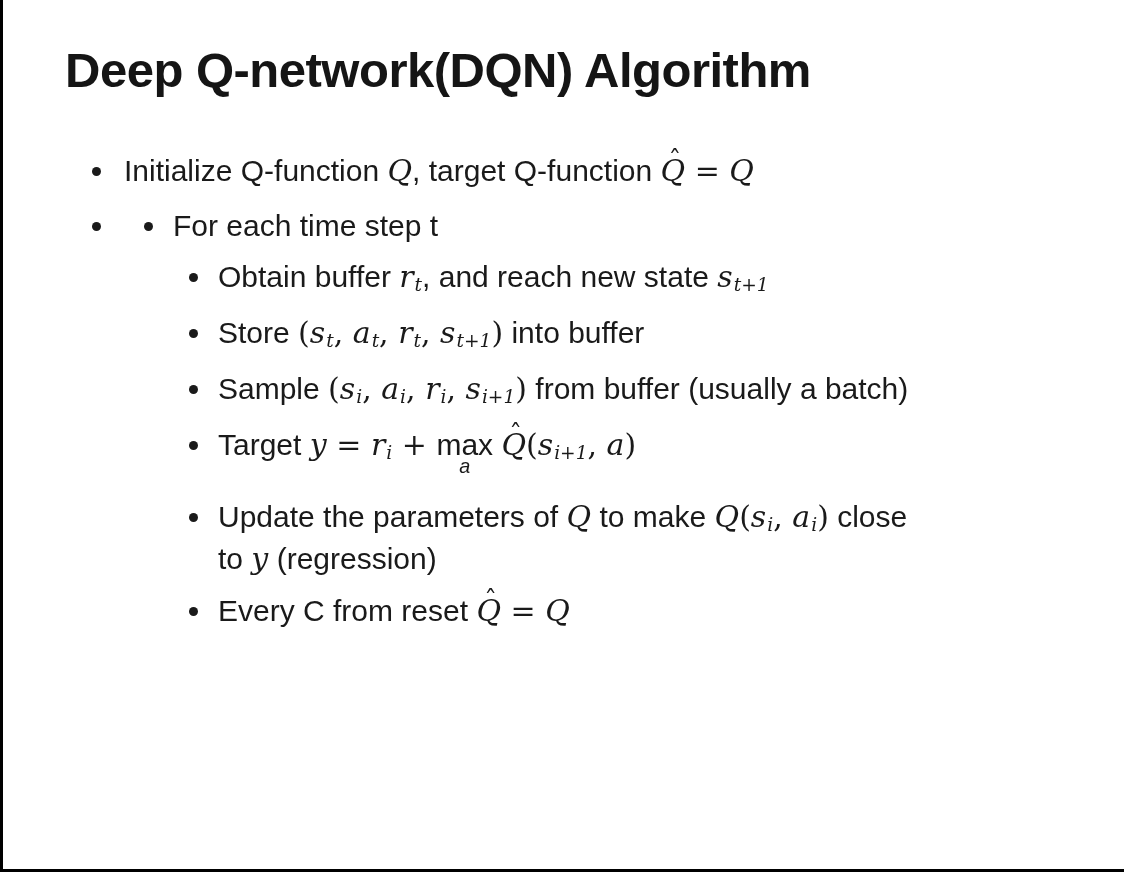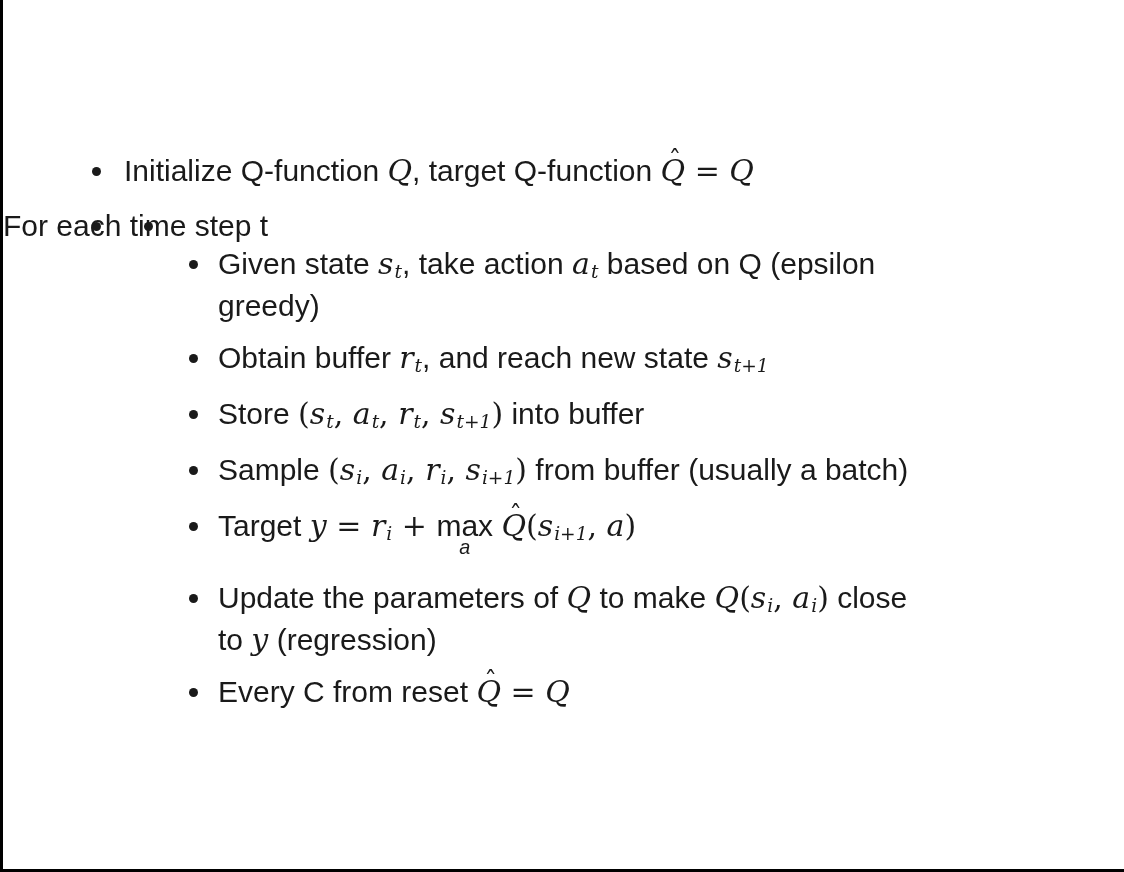--- a/index.html
+++ b/index.html
@@ -15,21 +15,21 @@
     overflow:hidden;
   }
   .title{
     position:absolute;left:62px;top:42px;
     font-size:49px;font-weight:700;letter-spacing:-0.5px;
     color:#151515;white-space:nowrap;
   }
   .content{position:absolute;top:152px;left:0;right:20px;}
   .bullet{position:relative;font-size:30px;line-height:38px;}
   .lvl1{padding-left:95px;margin-bottom:17px;margin-left:26px;}
-  .lvl2{}
+  .lvl2{padding-left:170px;margin-bottom:13px;}
   .lvl3{padding-left:215px;margin-bottom:14px;}
   .dot{position:absolute;width:9px;height:9px;border-radius:50%;background:#1a1a1a;top:15px;}
   .lvl1 > .dot{left:63px;}
   .lvl2 > .dot{left:141px;}
   .lvl3 > .dot{left:186px;}
   
   .mv{font-family:"DejaVu Serif",serif;font-style:italic;}
   .mt{font-family:"DejaVu Serif",serif;}
   .ms{font-size:0.62em;position:relative;bottom:-0.2em;font-style:italic;margin-left:1px;}
   .hat{position:relative;display:inline-block;font-family:"DejaVu Serif",serif;font-style:italic;}
@@ -41,25 +41,25 @@
   .mmax .under{
     position:absolute;top:1.04em;left:50%;transform:translateX(-50%);
     font-size:0.66em;font-style:italic;
   }
   .has-under{padding-bottom:16px;}
 </style>
 </head>
 <body>
 
 <div class="slide">
+  <div class="title">Deep Q-network(DQN) Algorithm</div>
   <div class="content">
       <div class="bullet lvl1"><span class="dot"></span><span>Initialize Q-function </span><span class="mv">Q</span><span>, target Q-function </span><span class="hat">Q<span class="caret">ˆ</span></span><span class="mt"> = </span><span class="mv">Q</span></div>
       <div class="bullet lvl1"><span class="dot"></span></div>
       <div class="bullet lvl2"><span class="dot"></span><span>For each time step t</span></div>
-      <div class="bullet lvl3"><span class="dot"></span><span>Given state </span><span class="mv">s<span class="ms">t</span></span><span>, take action </span><span class="mv">a<span class="ms">t</span></span><span> based on Q (epsilon</span><br><span>greedy)</span></div>
       <div class="bullet lvl3"><span class="dot"></span><span>Obtain buffer </span><span class="mv">r<span class="ms">t</span></span><span>, and reach new state </span><span class="mv">s<span class="ms">t+1</span></span></div>
       <div class="bullet lvl3"><span class="dot"></span><span>Store </span><span class="mt">(</span><span class="mv">s<span class="ms">t</span></span><span class="mt">, </span><span class="mv">a<span class="ms">t</span></span><span class="mt">, </span><span class="mv">r<span class="ms">t</span></span><span class="mt">, </span><span class="mv">s<span class="ms">t+1</span></span><span class="mt">)</span><span> into buffer</span></div>
       <div class="bullet lvl3"><span class="dot"></span><span>Sample </span><span class="mt">(</span><span class="mv">s<span class="ms">i</span></span><span class="mt">, </span><span class="mv">a<span class="ms">i</span></span><span class="mt">, </span><span class="mv">r<span class="ms">i</span></span><span class="mt">, </span><span class="mv">s<span class="ms">i+1</span></span><span class="mt">)</span><span> from buffer (usually a batch)</span></div>
       <div class="bullet lvl3 has-under"><span class="dot"></span><span>Target </span><span class="mv">y</span><span class="mt"> = </span><span class="mv">r<span class="ms">i</span></span><span class="mt"> + </span><span class="mmax">max<span class="under">a</span></span><span> </span><span class="hat">Q<span class="caret">ˆ</span></span><span class="mt">(</span><span class="mv">s<span class="ms">i+1</span></span><span class="mt">, </span><span class="mv">a</span><span class="mt">)</span></div>
       <div class="bullet lvl3"><span class="dot"></span><span>Update the parameters of </span><span class="mv">Q</span><span> to make </span><span class="mv">Q</span><span class="mt">(</span><span class="mv">s<span class="ms">i</span></span><span class="mt">, </span><span class="mv">a<span class="ms">i</span></span><span class="mt">)</span><span> close</span><br><span>to </span><span class="mv">y</span><span> (regression)</span></div>
       <div class="bullet lvl3"><span class="dot"></span><span>Every C from reset </span><span class="hat">Q<span class="caret">ˆ</span></span><span class="mt"> = </span><span class="mv">Q</span></div>
     </div>
 </div>
 
 </body></html>

